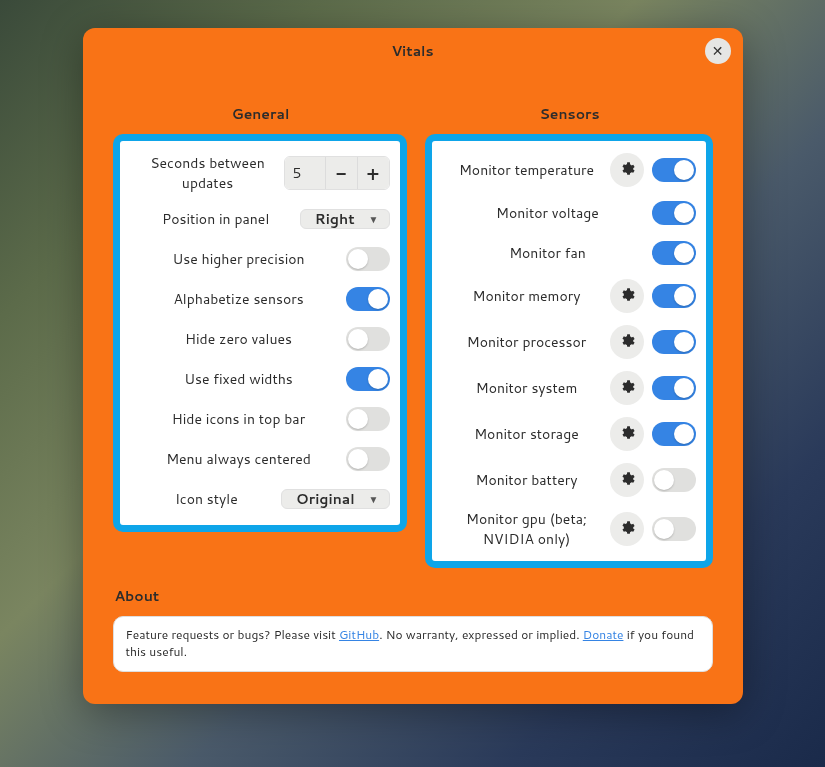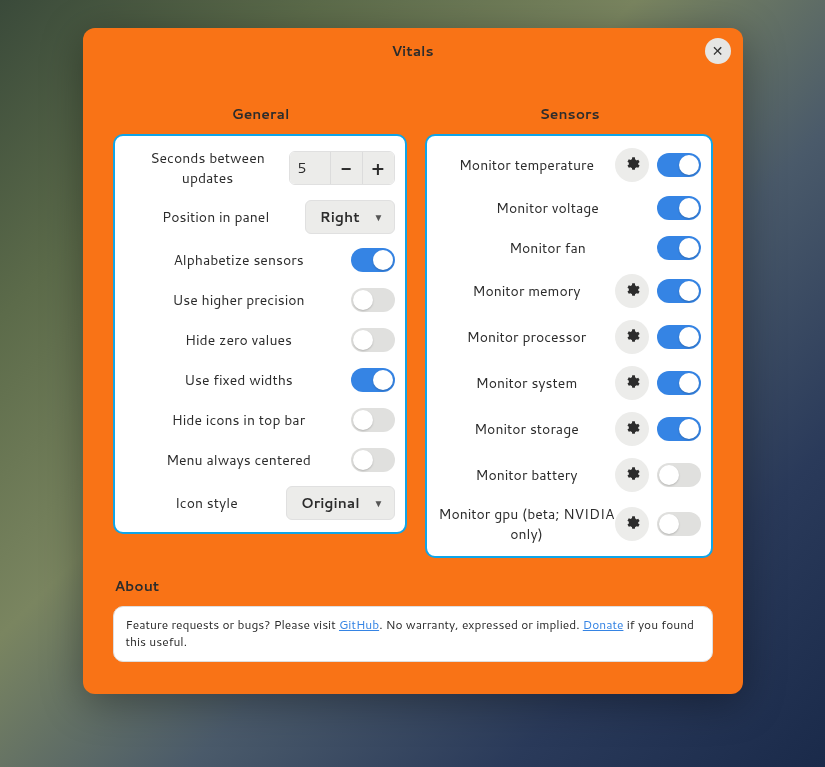--- a/index.html
+++ b/index.html
@@ -62,21 +62,21 @@
   .col-left { flex: 0 0 294px; }
   .col-right { flex: 1; }
   h3.section {
     margin: 0 0 10px 2px;
     font-size: 14px;
     font-weight: 700;
     color: #2c2c2c;
   }
   .panel {
     background: #fff;
-    border: 2px solid #0ea5e9;
+    border: 7px solid #0ea5e9;
     border-radius: 10px;
     padding: 6px 0;
   }
   .row {
     display: flex;
     align-items: center;
     padding: 6px 10px 6px 12px;
     min-height: 40px;
   }
   .row-label {
@@ -119,21 +119,21 @@
     align-items: center;
     justify-content: center;
     cursor: pointer;
     font-size: 18px;
     font-weight: 700;
     color: #2c2c2c;
     user-select: none;
   }
   
   .dropdown {
-    height: 34px;
+    height: 20px;
     background: #ececea;
     border: 1px solid #e0e0e0;
     border-radius: 6px;
     display: flex;
     align-items: center;
     padding: 0 10px 0 14px;
     gap: 14px;
     cursor: pointer;
     font-size: 14px;
     font-weight: 600;
@@ -234,30 +234,30 @@
           <div class="row-label">Position in panel</div>
           <div class="controls">
             <div class="dropdown">
               <span>Right</span>
               <span class="chev">▼</span>
             </div>
           </div>
         </div>
 
         <div class="row">
+          <div class="row-label">Use higher precision</div>
+          <div class="controls">
+            <div class="switch"></div>
+          </div>
+        </div>
+
+        <div class="row">
           <div class="row-label">Alphabetize sensors</div>
           <div class="controls">
             <div class="switch on"></div>
-          </div>
-        </div>
-
-        <div class="row">
-          <div class="row-label">Use higher precision</div>
-          <div class="controls">
-            <div class="switch"></div>
           </div>
         </div>
 
         <div class="row">
           <div class="row-label">Hide zero values</div>
           <div class="controls">
             <div class="switch"></div>
           </div>
         </div>
 

